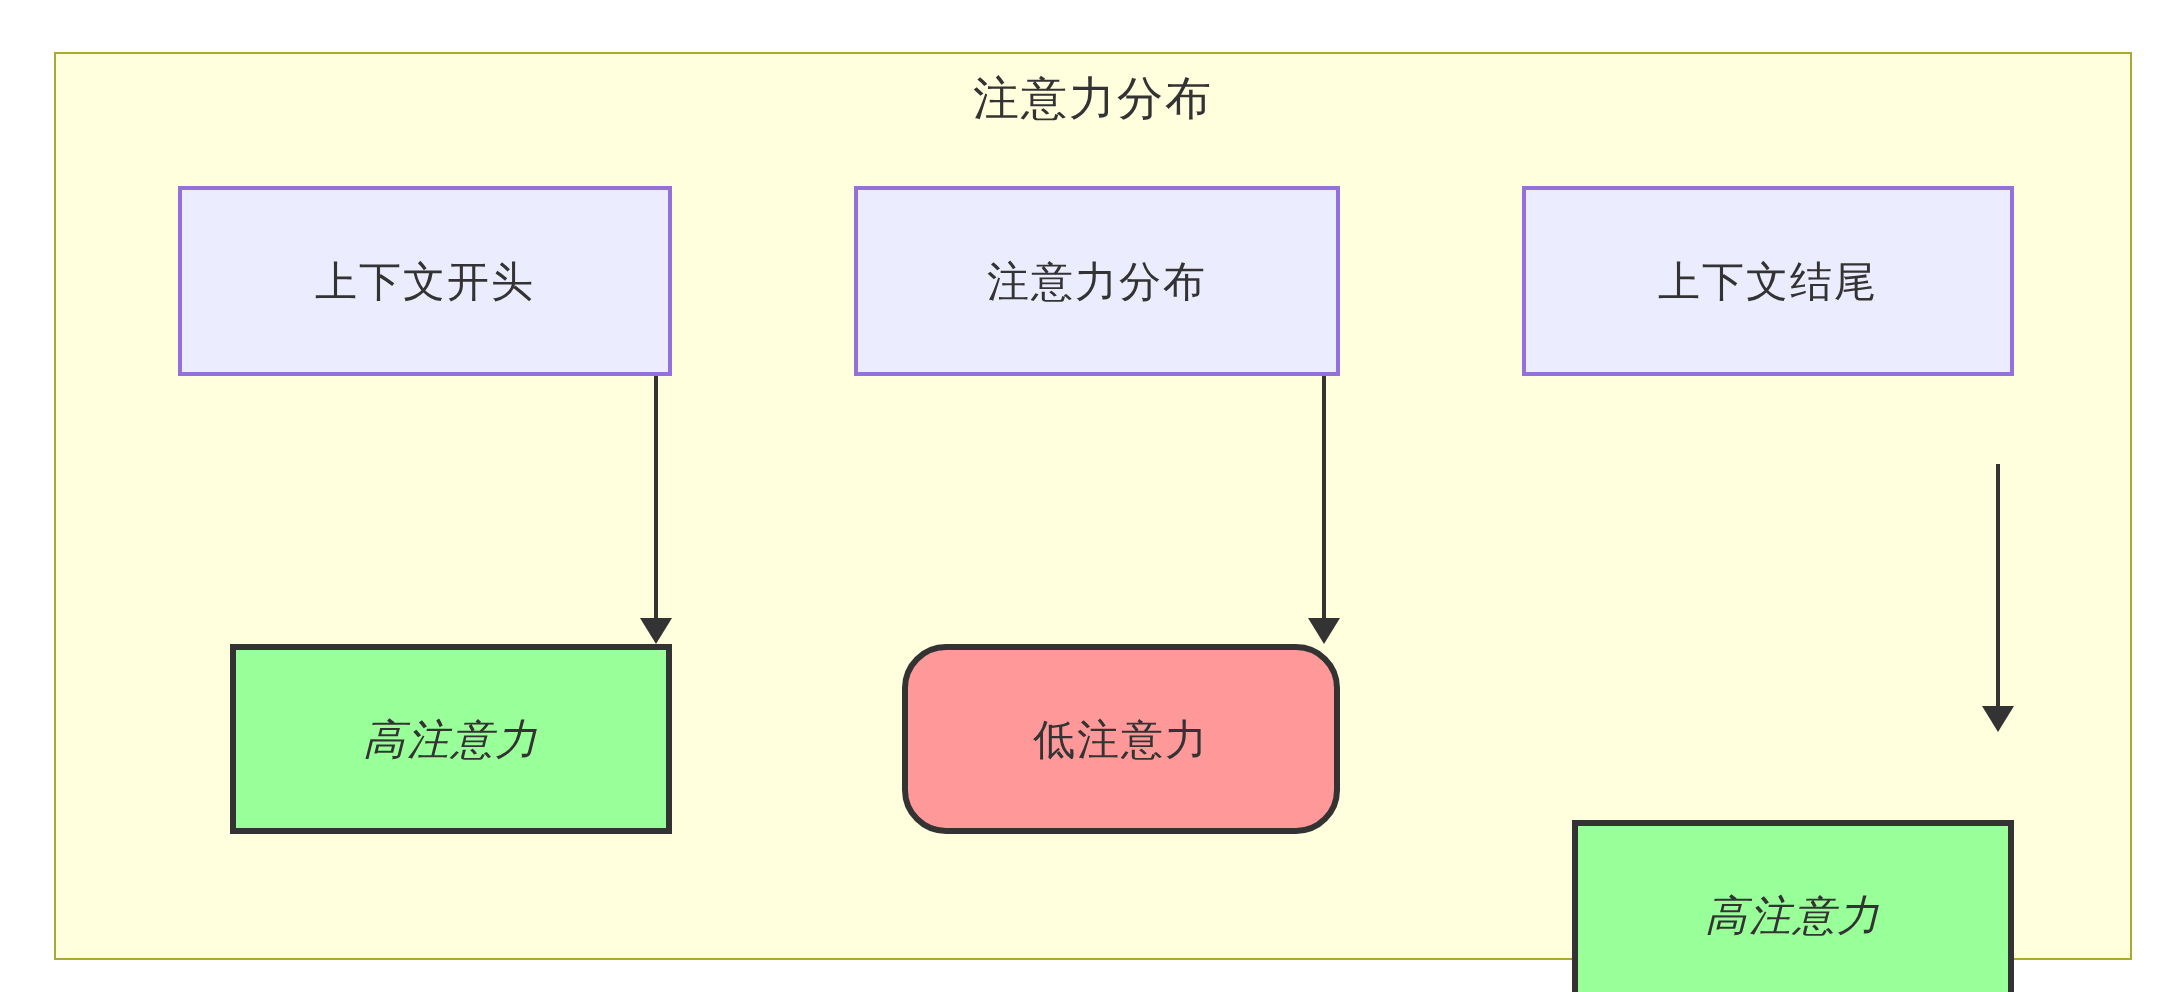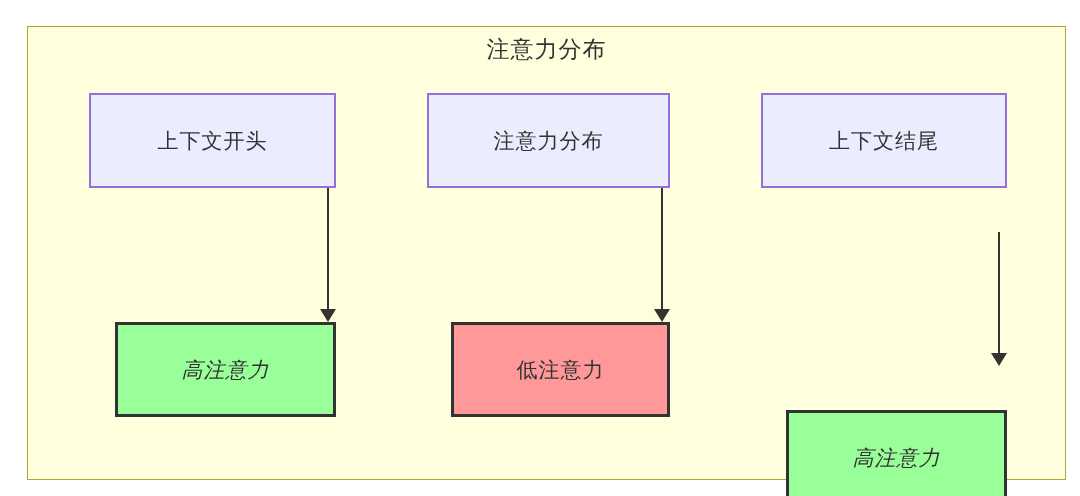--- a/index.html
+++ b/index.html
@@ -83,21 +83,21 @@
     height: 0;
     border-left: 8px solid transparent;
     border-right: 8px solid transparent;
     border-top: 13px solid #333333;
   }
   .node.result {
     width: 221px;
     height: 95px;
     border: 3px solid #333333;
   }
-  .col-2 .node.result { width: 219px; }
+  .col-2 .node.result { width: 219px; border-radius: 22px; }
   .node.result.high { background: #99ff99; font-style: italic; }
   .node.result.low  { background: #ff9999; }
 </style>
 </head>
 <body>
 
 <div class="page">
   <div class="canvas">
     <div class="diagram-title">注意力分布</div>
 

